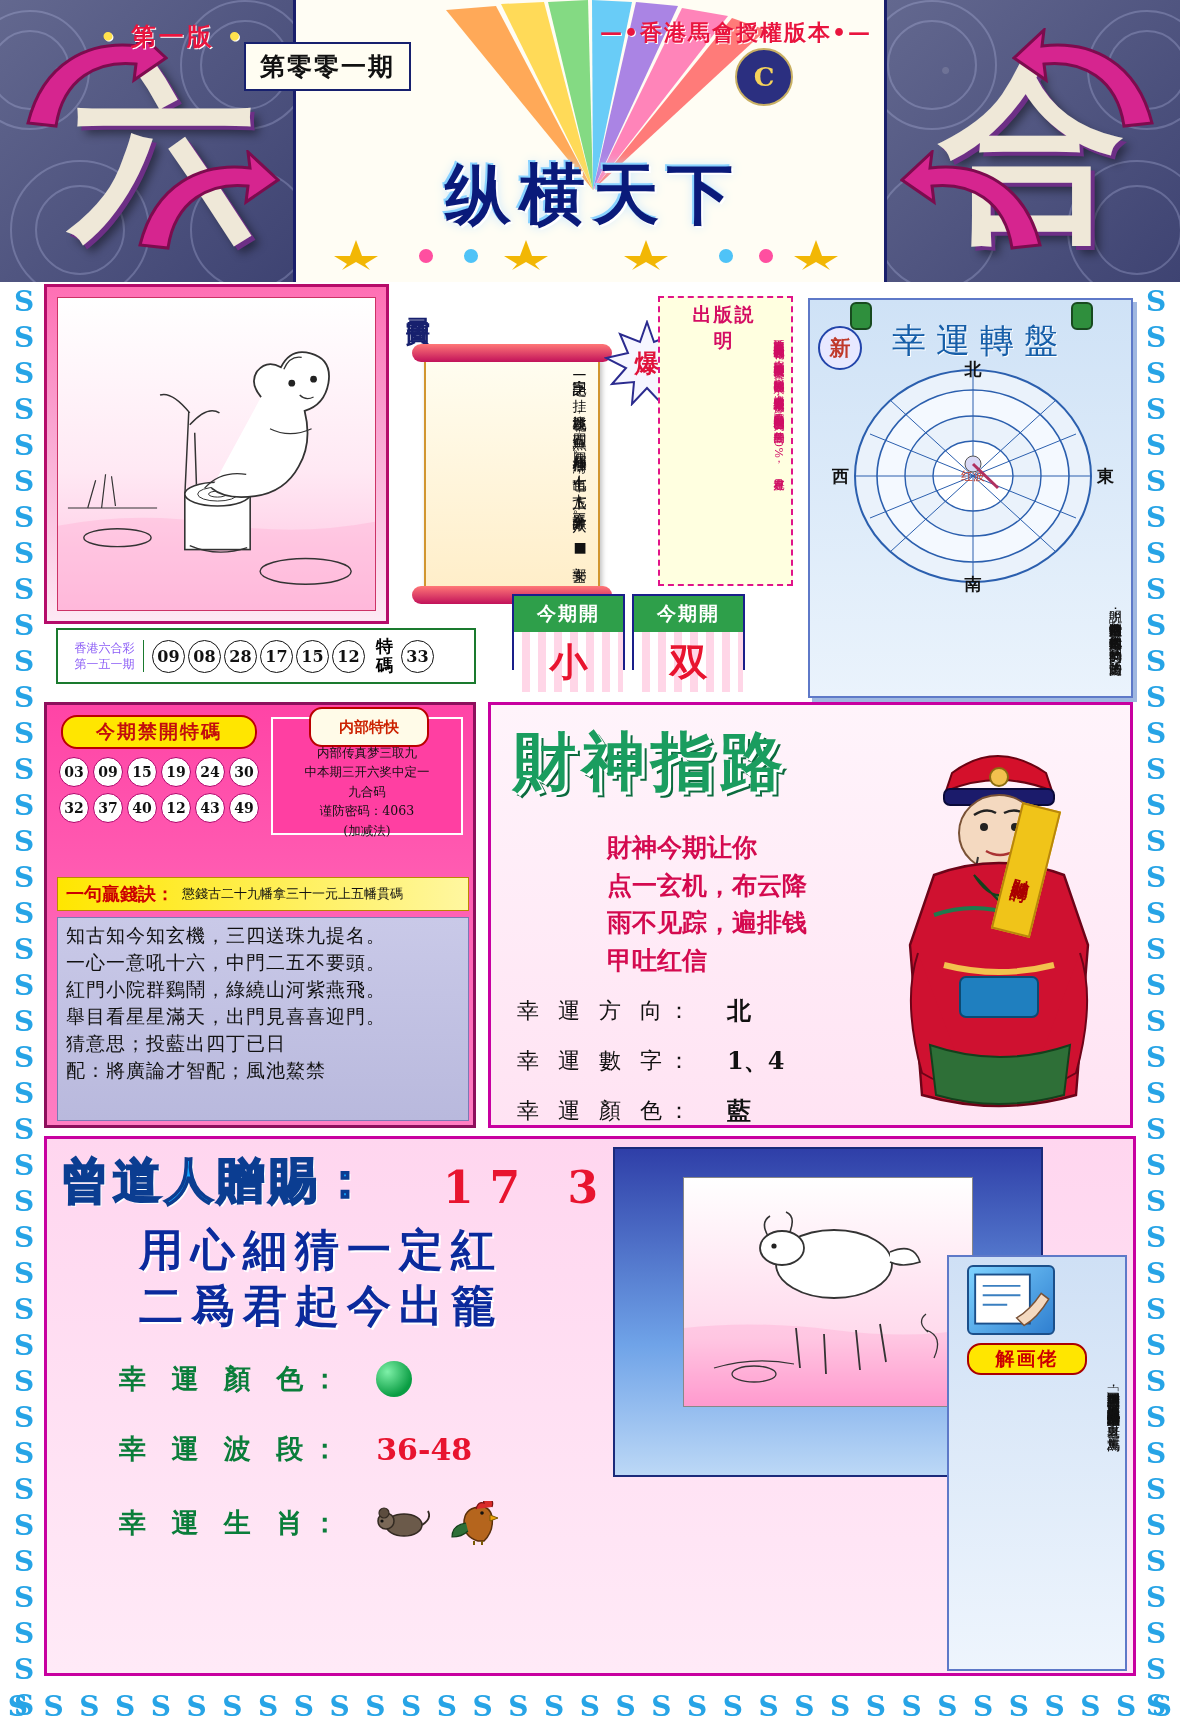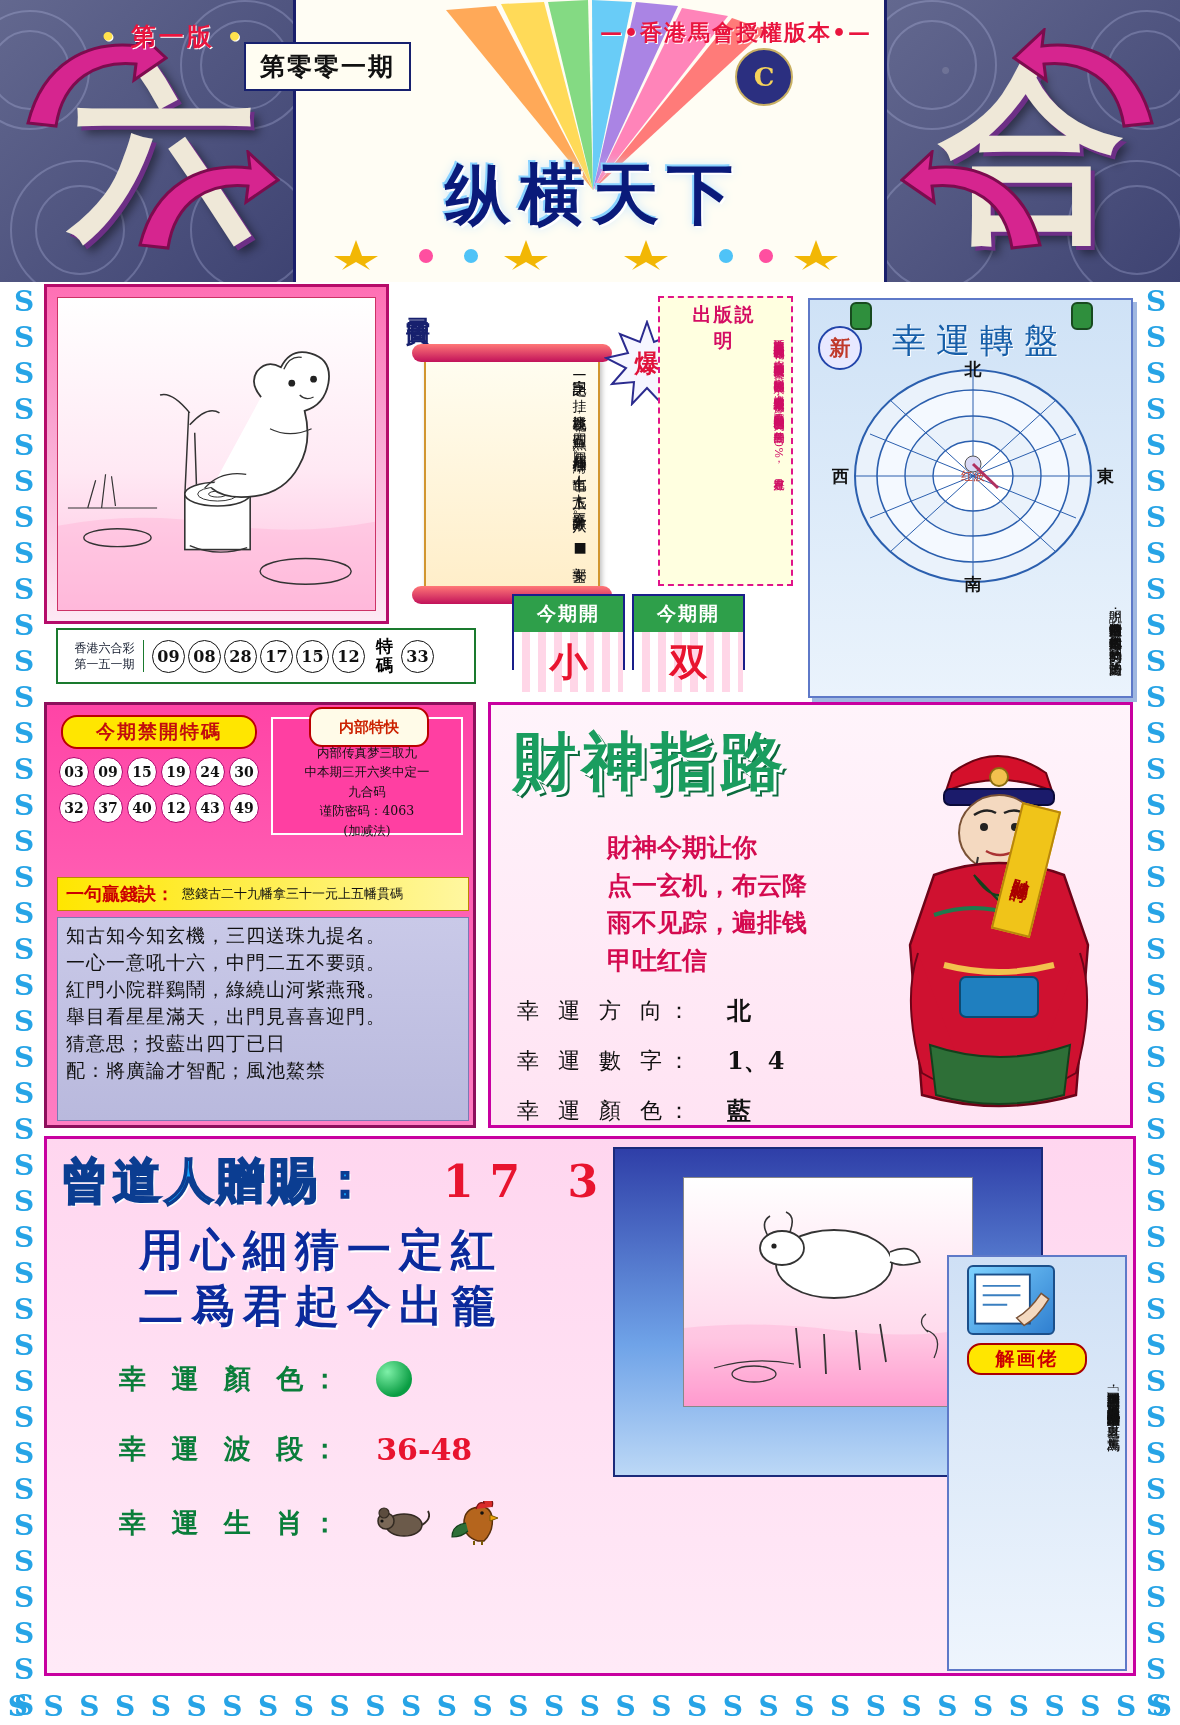--- a/index.html
+++ b/index.html
@@ -225,21 +225,21 @@
   .open-a { left:468px; }
   .open-b { left:588px; }
 
   
   .results {
     position:absolute; left:12px; top:344px; width:420px; height:56px;
     border:2px solid #1a7a2e; background:#fff; display:flex; align-items:center;
     padding:0 8px;
   }
   .res-label {
-    font-size:12px; color:#0f172a; line-height:1.35; width:78px;
+    font-size:12px; color:#8b5cf6; line-height:1.35; width:78px;
     font-family:"DejaVu Serif","Liberation Serif",serif; text-align:center;
     border-right:1px solid #1a7a2e; margin-right:8px;
   }
   .ball {
     width:33px; height:33px; border-radius:50%; border:1.5px solid #111;
     background:#fff; display:flex; align-items:center; justify-content:center;
     font-size:16px; font-weight:bold; color:#111; margin-right:3px;
     font-family:"DejaVu Serif","Liberation Serif",serif;
   }
   .res-tm { font-size:17px; font-weight:bold; margin:0 8px; line-height:1.1;
@@ -340,21 +340,21 @@
     writing-mode:vertical-rl; display:flex; align-items:center; justify-content:center;
     font-family:"DejaVu Serif","Liberation Serif",serif;
   }
 
   
   .bottom {
     position:absolute; left:0; top:852px; width:1092px; height:540px;
     background:linear-gradient(180deg,#ffd6ef,#ffeaf7);
     border:3px solid #c800a0;
   }
-  .zdr-head { position:absolute; left:14px; top:10px; display:flex; align-items:center;gap:40px; }
+  .zdr-head { position:absolute; left:14px; top:10px; display:flex; align-items:flex-end;gap:40px; }
   .zdr-title {
     font-size:48px; font-weight:bold; letter-spacing:4px;
     font-family:"DejaVu Serif","Liberation Serif",serif;
     color:#15a4ff; -webkit-text-stroke:2px #0b3d91;
     text-shadow:2px 2px 0 #fff;
   }
   .zdr-nums { font-size:44px; font-weight:bold; color:#e8142f; margin-left:30px;
     letter-spacing:16px; font-family:"DejaVu Serif","Liberation Serif",serif; }
   .zdr-l1, .zdr-l2 {
     position:absolute; left:92px; font-size:44px; font-weight:bold;

